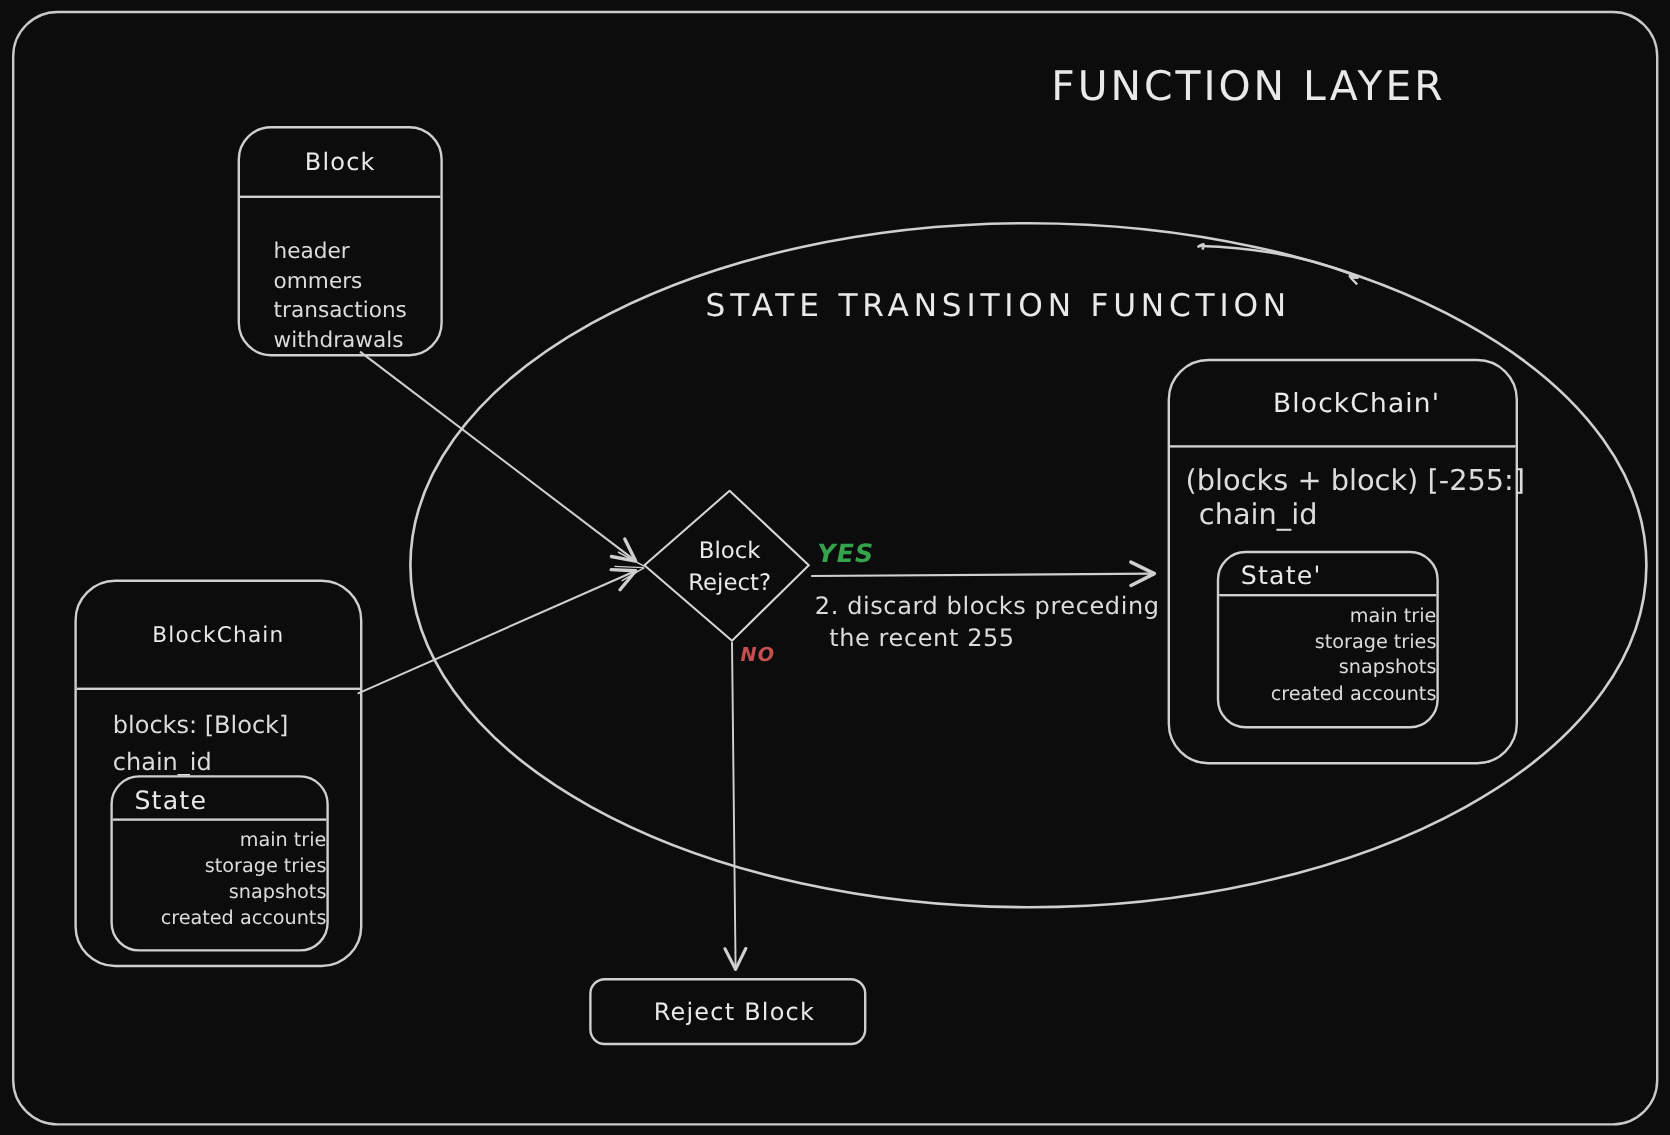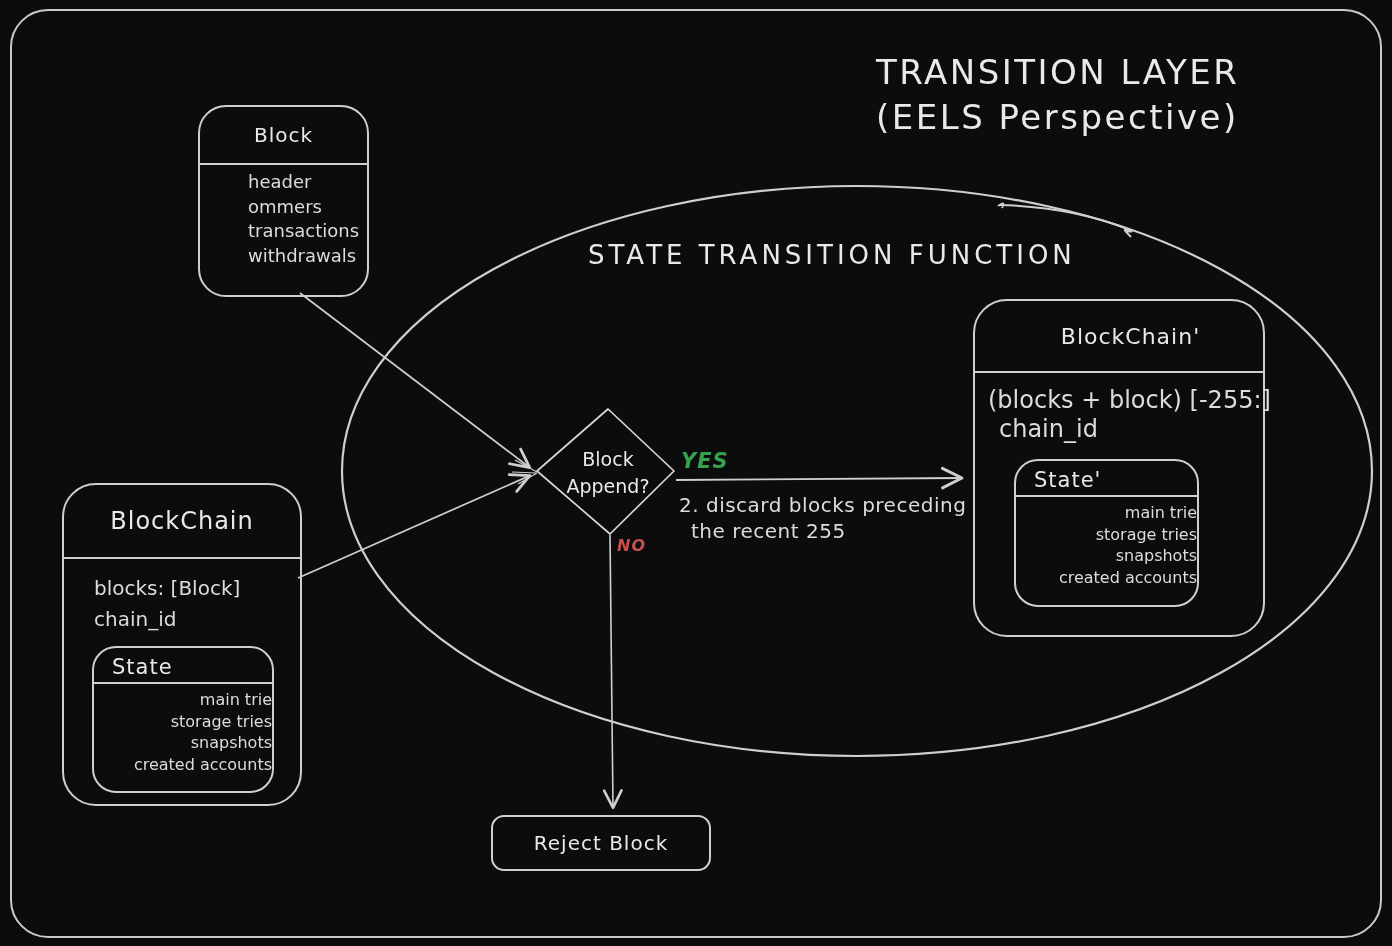--- a/index.html
+++ b/index.html
@@ -30,25 +30,25 @@
     display:flex;align-items:center;justify-content:center;
     color:var(--text-bright);letter-spacing:1px;
   }
   .divider{border-top:2px solid var(--stroke);width:100%;}
   .fields{color:var(--text);}
   .fields div{white-space:nowrap;}
 
   
   #block-box{left:198px;top:105px;width:167px;height:188px;border-radius:28px;}
   #block-box .box-title{height:56px;font-size:20px;}
-  #block-box .fields{padding:5px 0 0 28px;font-size:18px;line-height:24.5px;margin-left:20px;}
+  #block-box .fields{padding:33px 0 0 28px;font-size:18px;line-height:24.5px;}
 
   
   #blockchain-box{left:62px;top:483px;width:236px;height:319px;border-radius:34px;}
-  #blockchain-box .box-title{height:72px;font-size:24px;}
+  #blockchain-box .box-title{height:88px;font-size:18px;}
   #blockchain-box > .fields{padding:14px 0 0 30px;font-size:20px;line-height:31px;}
 
   
   #blockchainp-box{left:973px;top:299px;width:288px;height:334px;border-radius:34px;}
   #blockchainp-box .box-title{height:70px;font-size:22px;padding-left:23px;}
   #blockchainp-box > .fields{padding:13px 0 0 13px;font-size:24px;line-height:29px;}
   #blockchainp-box > .fields .indent{margin-left:11px;}
 
   
   .state-box{position:absolute;border:2px solid var(--stroke);border-radius:24px;}
@@ -56,21 +56,21 @@
     padding:7px 0 3px 18px;font-size:21px;color:var(--text-bright);letter-spacing:1px;
   }
   .state-box .fields{padding:5px 0 0 18px;font-size:16px;line-height:21.5px;text-align:right;}
   #state-box{left:28px;top:161px;width:178px;height:143px;}
   #statep-box{left:39px;top:158px;width:181px;height:144px;}
 
   
   #reject-box{
     left:491px;top:815px;width:216px;height:52px;border-radius:13px;
     display:flex;align-items:center;justify-content:center;font-size:20px;
-    color:var(--text-bright);letter-spacing:1px;
+    color:var(--text-bright);letter-spacing:1px;padding-left:11px;
   }
 
   
   .label{position:absolute;white-space:nowrap;}
   #main-title{
     left:876px;top:50px;font-size:34px;line-height:45px;
     color:var(--text-bright);letter-spacing:2.5px;
   }
   #stf-label{
     left:588px;top:240px;font-size:26px;letter-spacing:4px;color:var(--text-bright);
@@ -110,22 +110,21 @@
     <line x1="298" y1="578" x2="529" y2="476" stroke="#cfcfcf" stroke-width="1.7" marker-end="url(#arrow)"></line>
 
     <path d="M 515 460 L 537 472 M 512 472 L 536 473 M 518 484 L 537 473" fill="none" stroke="#cfcfcf" stroke-width="1.2"></path>
 
     <line x1="676" y1="480" x2="961" y2="478" stroke="#cfcfcf" stroke-width="1.8" marker-end="url(#arrow)"></line>
 
     <line x1="610" y1="535" x2="613" y2="807" stroke="#cfcfcf" stroke-width="1.6" marker-end="url(#arrow)"></line>
   </svg>
 
   <div id="main-title" class="label">
-    <div>TRANSITION LAYER</div>
-    <div>(EELS Perspective)</div>
+    <div>FUNCTION LAYER</div>
   </div>
 
   <div id="stf-label" class="label">STATE TRANSITION FUNCTION</div>
 
   <div id="block-box" class="box">
     <div class="box-title">Block</div>
     <div class="divider"></div>
     <div class="fields">
       <div>header</div>
       <div>ommers</div>
@@ -148,21 +147,21 @@
         <div>main trie</div>
         <div>storage tries</div>
         <div>snapshots</div>
         <div>created accounts</div>
       </div>
     </div>
   </div>
 
   <div id="diamond-label" class="label">
     <div>Block</div>
-    <div>Append?</div>
+    <div>Reject?</div>
   </div>
 
   <div id="yes-label" class="label">YES</div>
   <div id="note2a" class="label">2. discard blocks preceding</div>
   <div id="note2b" class="label">the recent 255</div>
   <div id="no-label" class="label">NO</div>
 
   <div id="blockchainp-box" class="box">
     <div class="box-title">BlockChain'</div>
     <div class="divider"></div>

